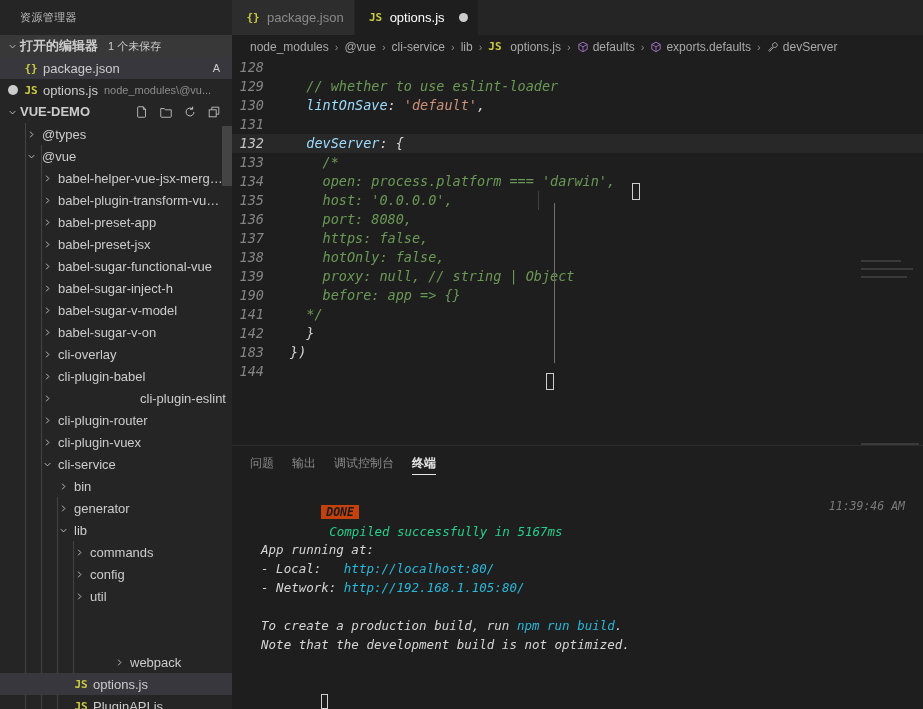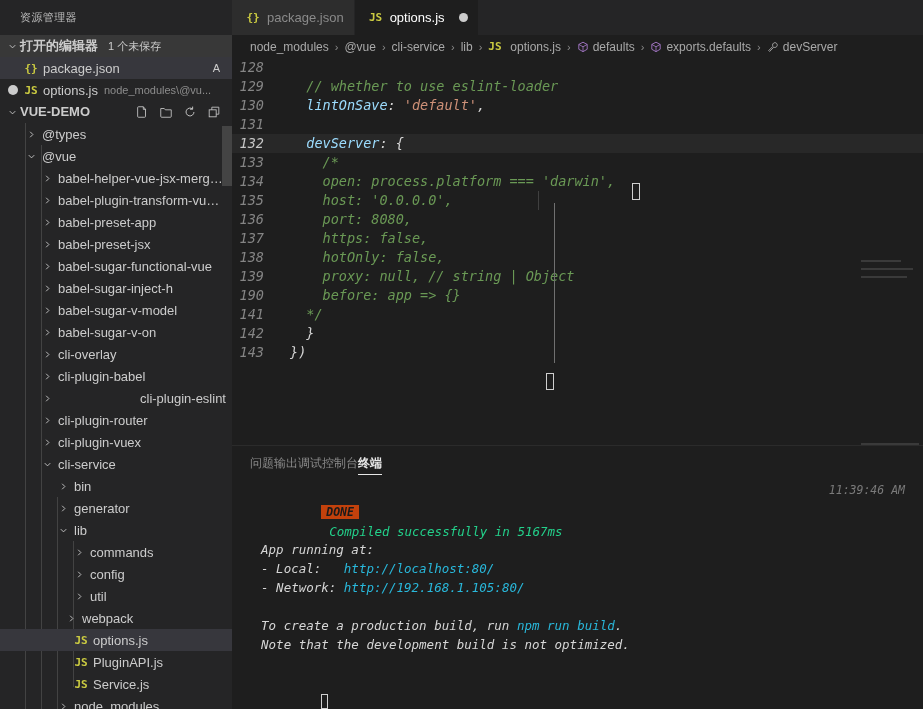--- a/index.html
+++ b/index.html
@@ -193,21 +193,21 @@
   
   .panel {
     height: 264px; flex: 0 0 264px;
     background: #1e1e1e;
     border-top: 1px solid #2b2b2b;
     display: flex; flex-direction: column;
     position: relative;
   }
   .panel-tabs {
     height: 35px; flex: 0 0 35px; display: flex; align-items: center;
-    padding-left: 18px; background: #1e1e1e;
+    padding-left: 18px; gap: 18px; background: #1e1e1e;
   }
   .ptab {
     font-size: 12px; color: #8a8a8a; height: 35px;
     display: flex; align-items: center; position: relative;
   }
   .ptab.active { color: #e7e7e7; font-weight: bold; }
   .ptab.active::after {
     content: ''; position: absolute; left: 0; right: 0; bottom: 6px;
     height: 1px; background: #e7e7e7;
   }
@@ -221,21 +221,21 @@
   .badge-done {
     background: #c2410c; color: #1a1a1a;
     font-style: italic; font-weight: bold;
     padding: 0 5px; font-size: 11.5px;
     font-family: "DejaVu Sans Mono", monospace;
   }
   .t-green { color: #23d18b; }
   .t-cyan  { color: #29b8db; }
   .t-white { color: #d6d6d6; }
   .term-time {
-    position: absolute; right: 18px; top: 0;
+    position: absolute; right: 18px; top: 16px;
     font-size: 11.5px; color: #7a7a7a; font-style: italic;
     font-family: "DejaVu Sans Mono", monospace;
     line-height: 19px;
   }
   .term-cursor {
     display: inline-block; width: 7px; height: 15px;
     border: 1px solid #d0d0d0; vertical-align: -3px;
   }
 </style>
 </head>
@@ -502,21 +502,21 @@
         </div>
         <div class="trow" style="padding-left: 72px;">
           <span class="tw">
             <svg width="11" height="11" viewBox="0 0 16 16">
               <path d="M6 4 L10 8 L6 12" fill="none" stroke="currentColor" stroke-width="1.3"></path>
             </svg>
           </span>
           <span style="width: 4px; flex: 0 0 4px;"></span>
           <span class="tlabel">util</span>
         </div>
-        <div class="trow" style="padding-left: 64px;">
+        <div class="trow" style="padding-left: 112px; margin-top: 44px;">
           <span class="tw">
             <svg width="11" height="11" viewBox="0 0 16 16">
               <path d="M6 4 L10 8 L6 12" fill="none" stroke="currentColor" stroke-width="1.3"></path>
             </svg>
           </span>
           <span style="width: 4px; flex: 0 0 4px;"></span>
           <span class="tlabel">webpack</span>
         </div>
         <div class="trow selected" style="padding-left: 72px;">
           <span class="ficon js">JS</span>
@@ -672,22 +672,26 @@
           </div>
           <div class="cline">
             <span class="lnum">141</span>
             <span class="ctext"><span class="t-pun">  </span><span class="t-com">*/</span></span>
           </div>
           <div class="cline">
             <span class="lnum">142</span>
             <span class="ctext"><span class="t-pun">  </span><span class="t-def">}</span></span>
           </div>
           <div class="cline">
-            <span class="lnum">143</span>
+            <span class="lnum">183</span>
             <span class="ctext"><span class="t-def">})</span></span>
+          </div>
+          <div class="cline">
+            <span class="lnum">144</span>
+            <span class="ctext"></span>
           </div>
         </div>
       <div class="ind-guide" style="left:306px; top:133px; height:19px;"></div>
       <div class="ind-guide active" style="left:322px; top:145px; height:160px;"></div>
       <div class="cursor-box" style="left:400px; top:125px;"></div>
       <div class="cursor-box" style="left:314px; top:315px;"></div>
     </div>
 
     <div class="panel">
       <div class="panel-tabs" id="panel-tabs">

